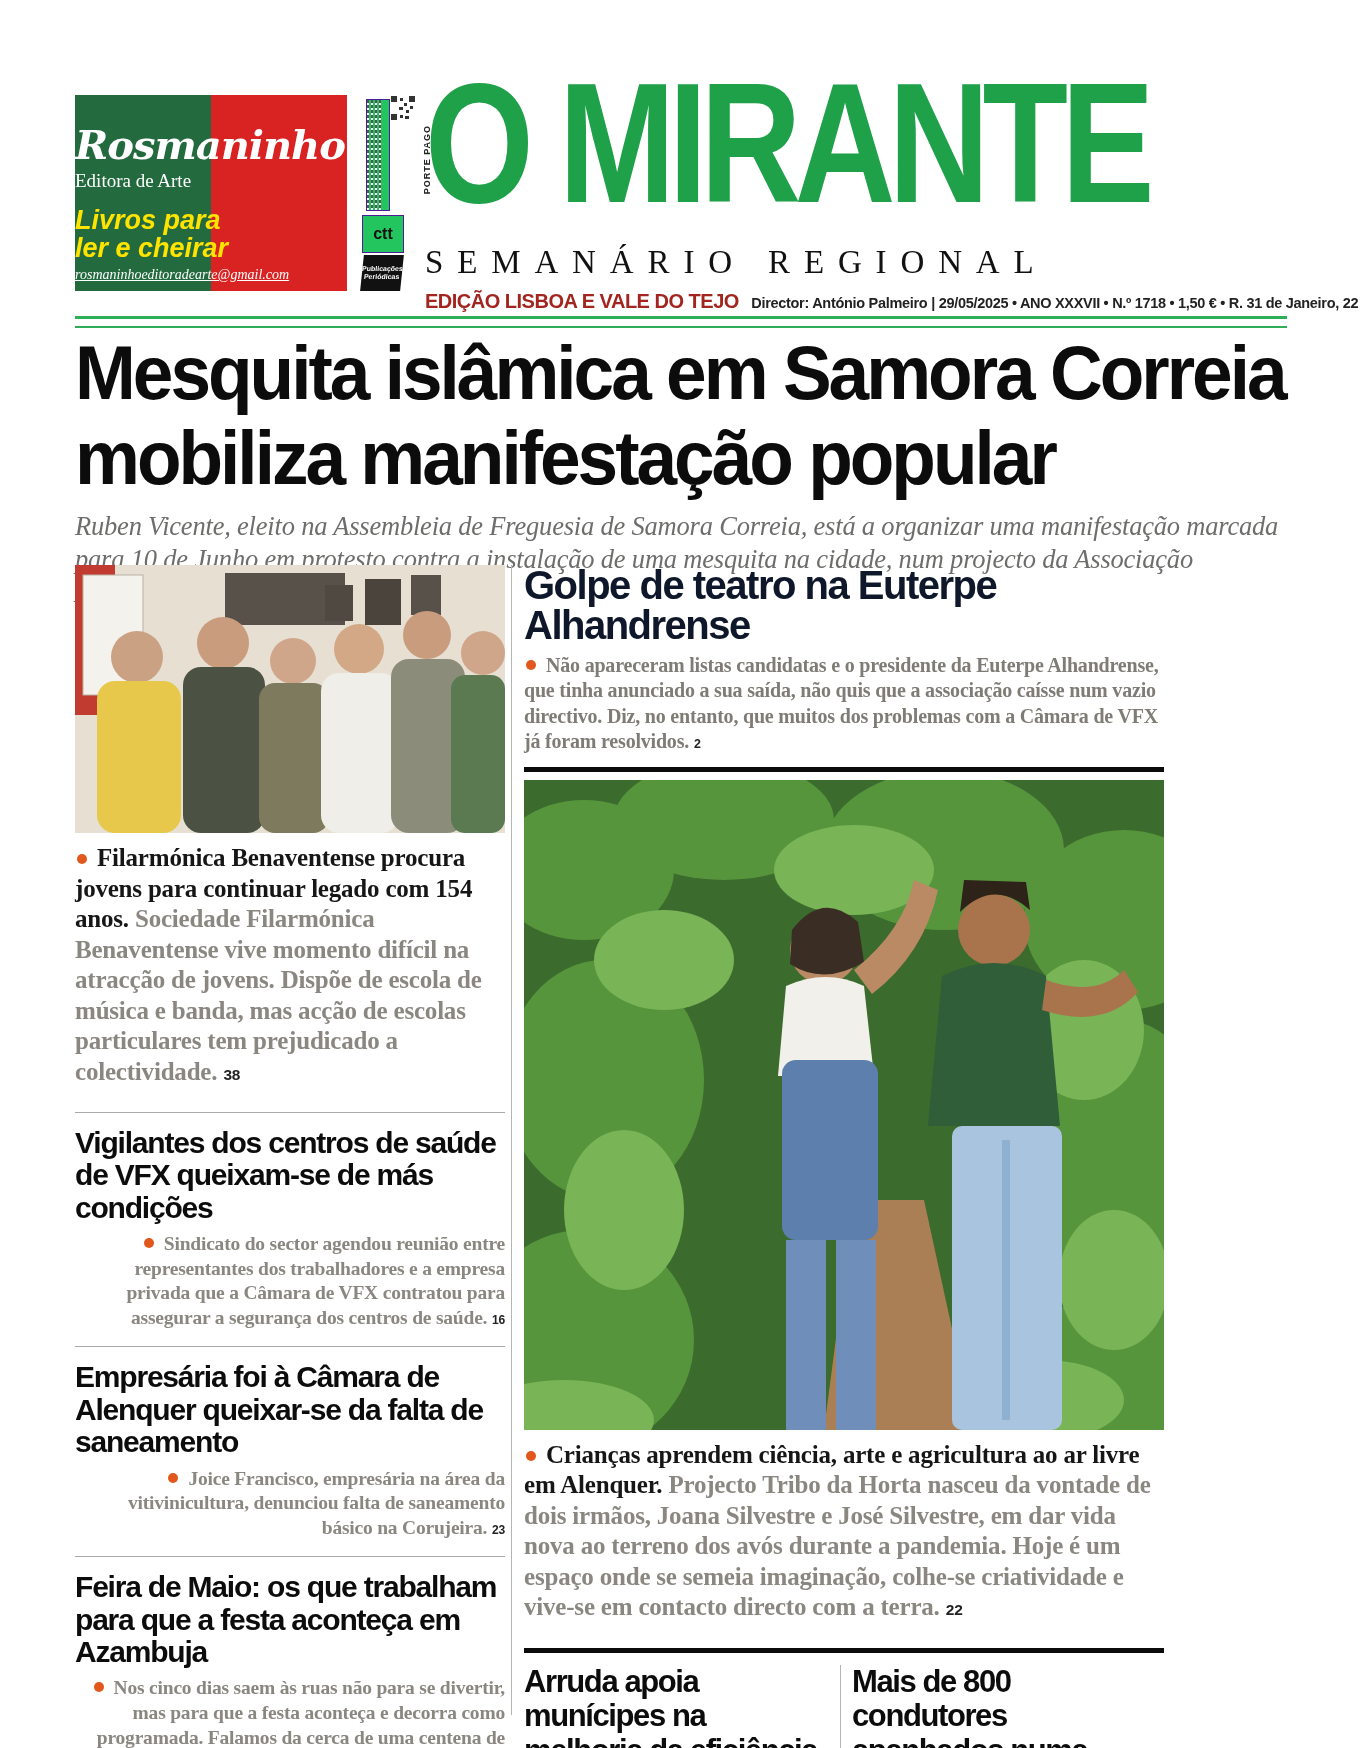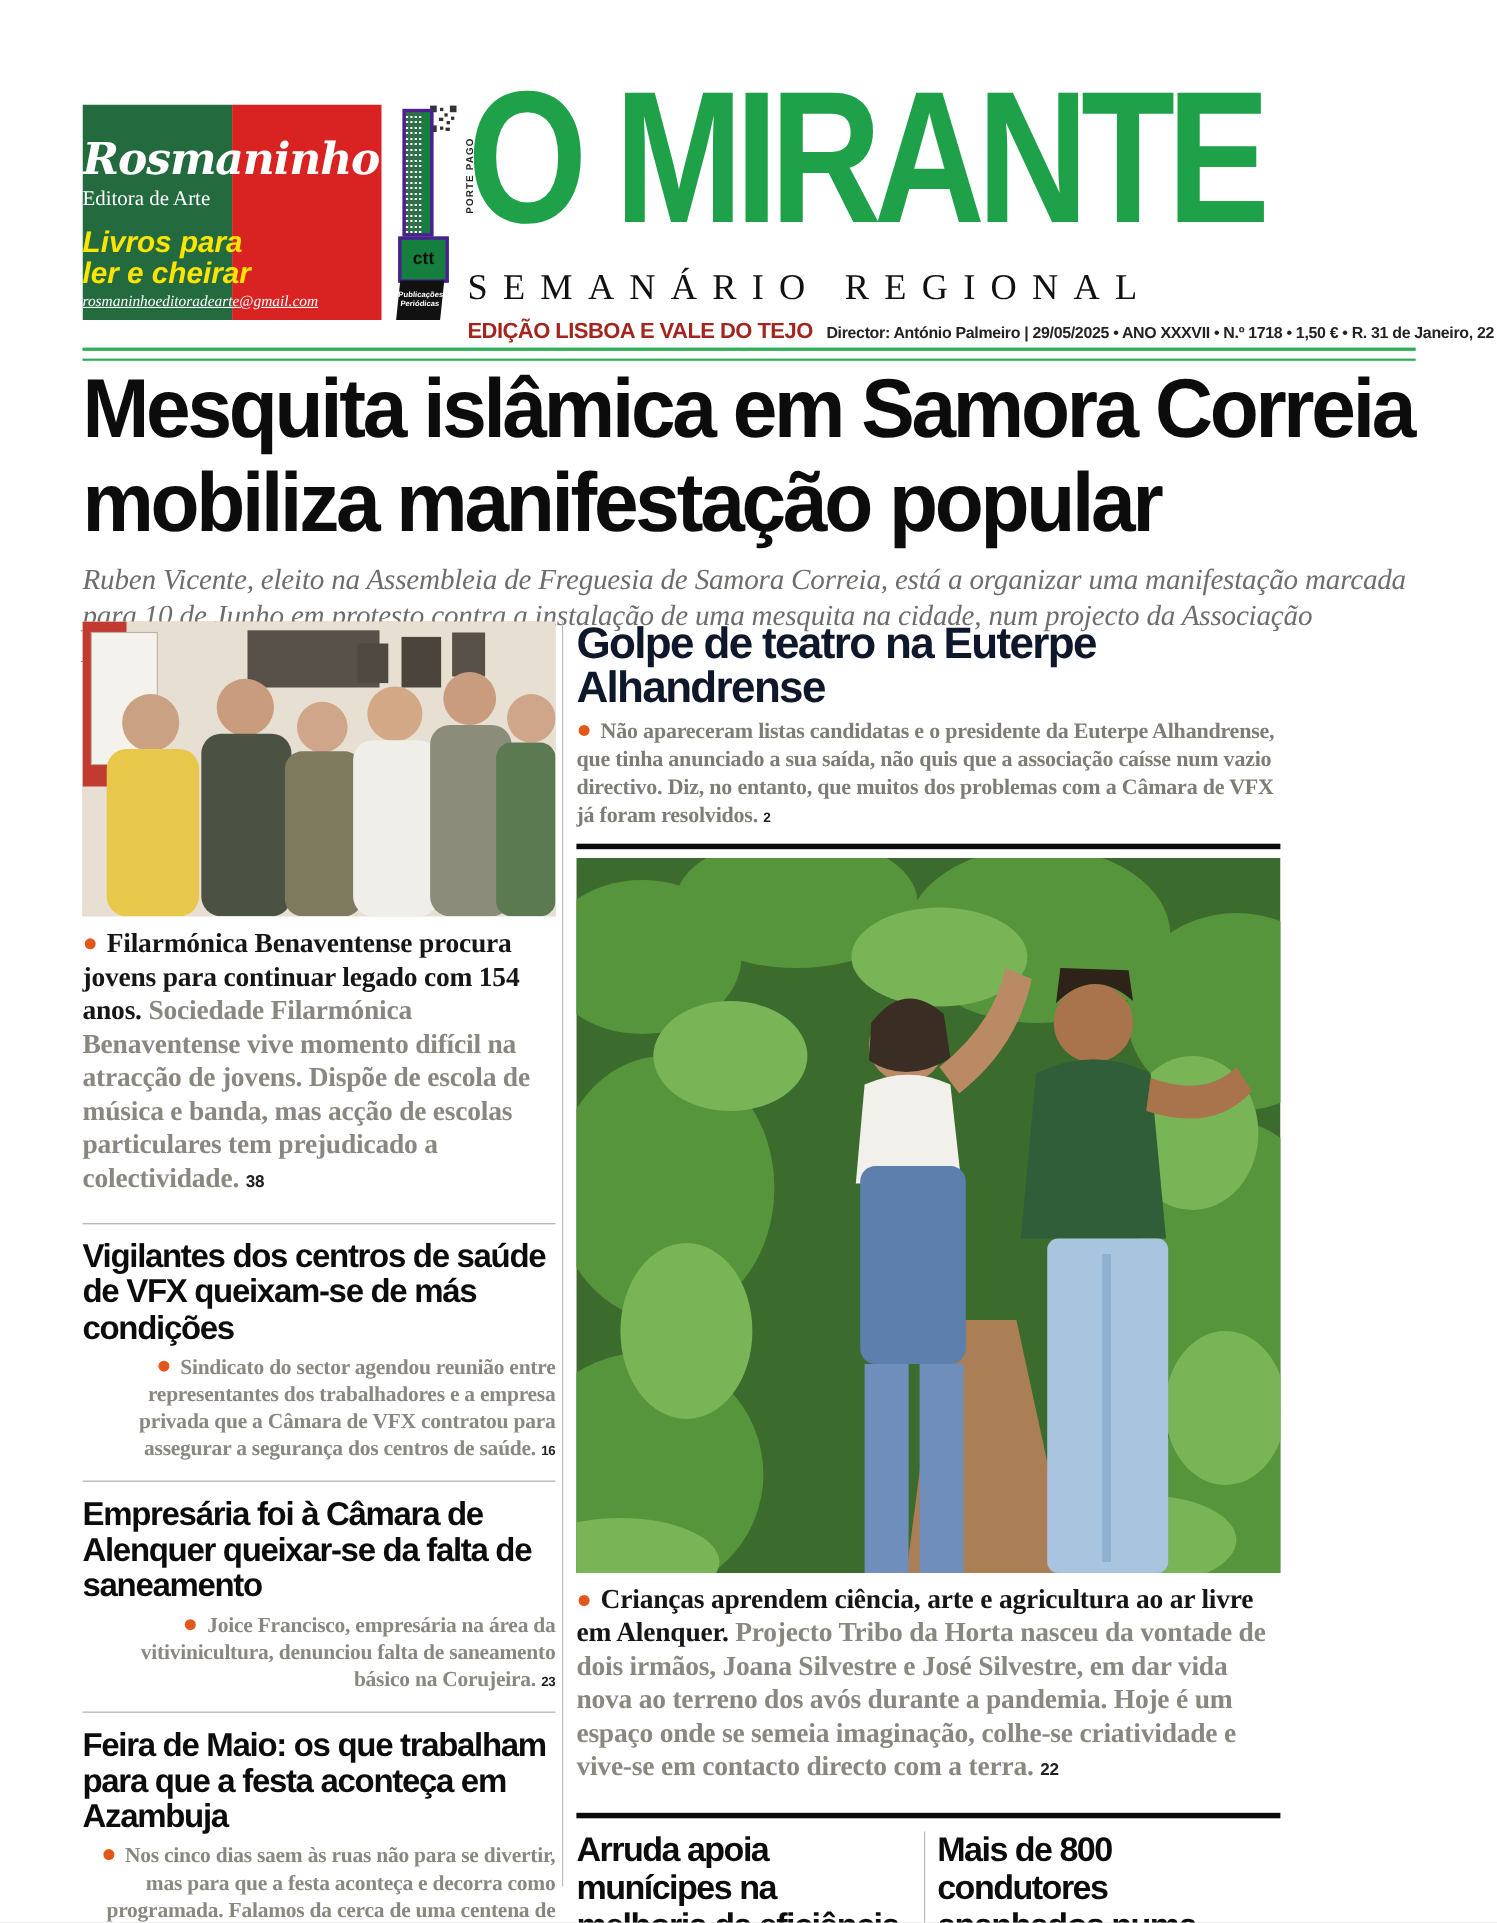--- a/index.html
+++ b/index.html
@@ -13,21 +13,21 @@
   .ad-red{left:50%;background:#d92323;}
   .ad-inner{position:absolute;inset:0;text-align:left;color:#fff;}
   .ad-brand{margin-top:26px;font-family:"DejaVu Serif",serif;font-style:italic;font-weight:700;
             font-size:40px;letter-spacing:-1px;}
   .ad-sub{font-family:"Liberation Serif",serif;font-size:19px;margin-top:2px;}
   .ad-tag{margin-top:14px;font-weight:700;font-style:italic;font-size:27px;color:#ffe400;line-height:1.05;}
   .ad-email{position:absolute;left:0;right:0;bottom:8px;font-family:"Liberation Serif",serif;
             font-style:italic;font-size:14px;text-decoration:underline;color:#fff;}
 
   .postal{position:absolute;left:352px;top:95px;width:66px;height:196px;font-size:8px;}
-  .postal .box{border:3px solid #4c1d95;background:#15803d;}
+  .postal .box{border:1px solid #4c1d95;background:#22c55e;}
   .qr{position:absolute;right:2px;top:0;width:26px;height:26px;}
   .porte{position:absolute;right:-14px;top:30px;writing-mode:vertical-rl;transform:rotate(180deg);
          font-size:9px;font-weight:700;letter-spacing:1px;color:#222;}
   .fineprint{position:absolute;left:14px;top:4px;width:22px;height:110px;
              display:flex;gap:2px;}
   .fineprint i{display:block;width:2px;height:100%;background:repeating-linear-gradient(#555 0 3px,#fff 3px 5px);}
   .ctt{position:absolute;left:10px;top:120px;width:40px;height:36px;line-height:36px;text-align:center;
        font-weight:700;font-size:16px;}
   .pub{position:absolute;left:10px;top:160px;width:40px;height:36px;background:#111;color:#fff;
        font-size:7px;font-weight:700;text-align:center;display:flex;align-items:center;justify-content:center;

